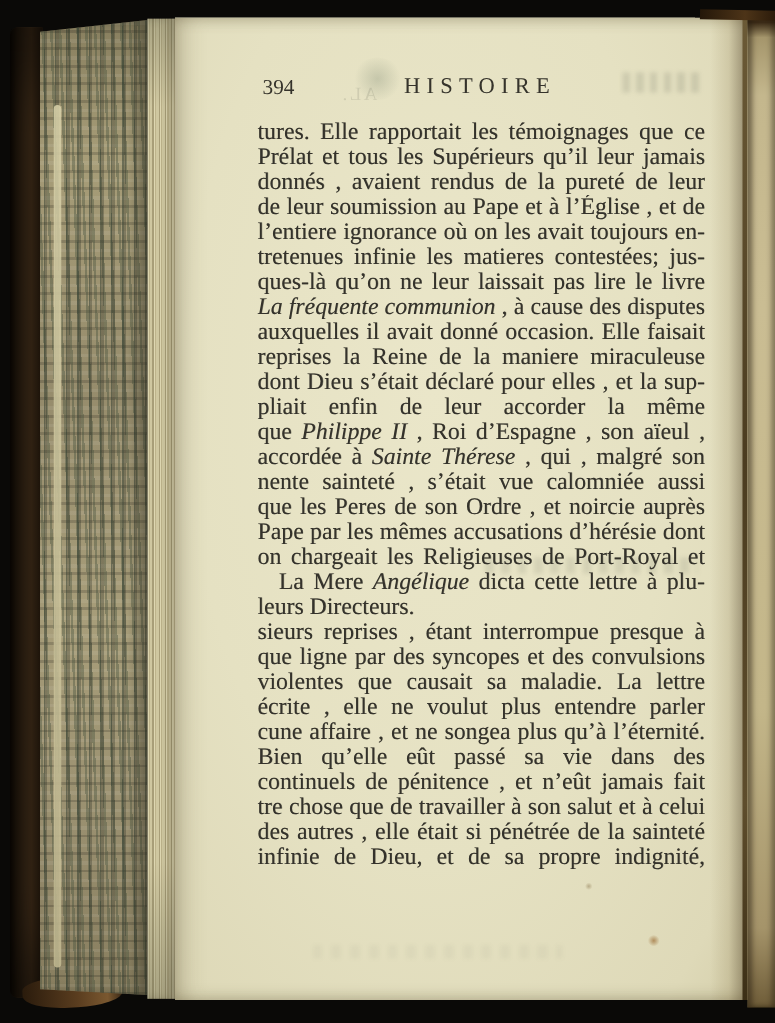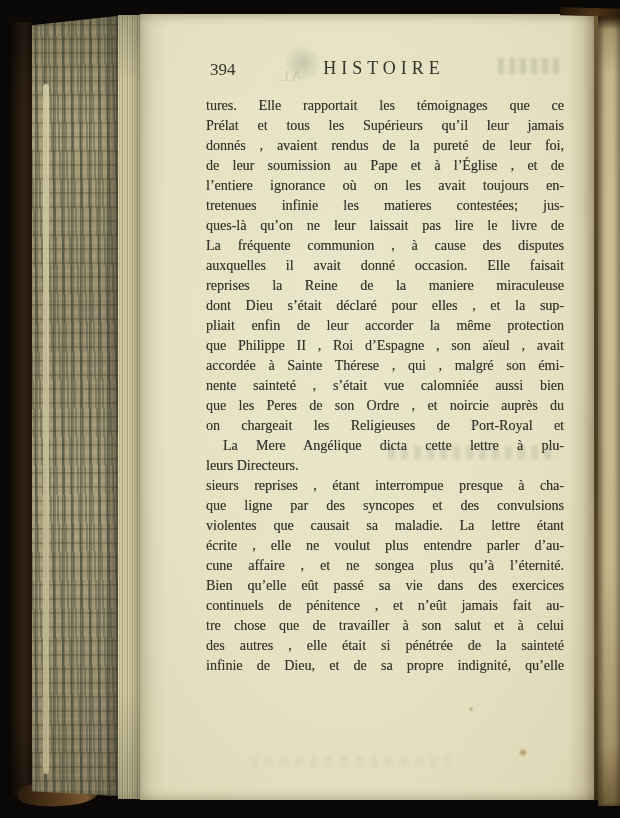--- a/index.html
+++ b/index.html
@@ -102,27 +102,27 @@
   .running-head{
     position:absolute;left:0;right:0;top:0;text-align:center;
     font-size:18px;letter-spacing:5px;
   }
   .textblock{
     position:absolute;left:206px;top:96px;width:358px;
     color:#34322b;
     text-shadow:.3px .3px .4px rgba(52,50,43,.45);
   }
   .line{
-    height:20px;line-height:20px;font-size:14px;
+    height:20px;line-height:20px;font-size:19px;
     text-align:justify;text-align-last:justify;
     overflow:hidden;
   }
   .line.end{text-align-last:left;}
   .line.ind{text-indent:17px;}
-  .it{}
+  .it{font-style:italic;}
 </style>
 </head>
 <body>
 
 <div class="stage">
 
   <div class="spine"></div>
   <div class="spine-foot"></div>
   <div class="edge-stack"></div>
   <div class="endpaper-sliver"></div>
@@ -154,20 +154,21 @@
       <div class="line"><span>ques-là qu’on ne leur laissait pas lire le livre de</span></div>
       <div class="line"><span class="it">La fréquente communion</span><span> , à cause des disputes</span></div>
       <div class="line"><span>auxquelles il avait donné occasion. Elle faisait</span></div>
       <div class="line"><span>reprises la Reine de la maniere miraculeuse</span></div>
       <div class="line"><span>dont Dieu s’était déclaré pour elles , et la sup-</span></div>
       <div class="line"><span>pliait enfin de leur accorder la même protection</span></div>
       <div class="line"><span>que </span><span class="it">Philippe II</span><span> , Roi d’Espagne , son aïeul , avait</span></div>
       <div class="line"><span>accordée à </span><span class="it">Sainte Thérese</span><span> , qui , malgré son émi-</span></div>
       <div class="line"><span>nente sainteté , s’était vue calomniée aussi bien</span></div>
       <div class="line"><span>que les Peres de son Ordre , et noircie auprès du</span></div>
+      <div class="line"><span>Pape par les mêmes accusations d’hérésie dont</span></div>
       <div class="line"><span>on chargeait les Religieuses de Port-Royal et</span></div>
       <div class="line ind"><span>La Mere </span><span class="it">Angélique</span><span> dicta cette lettre à plu-</span></div>
       <div class="line end"><span>leurs Directeurs.</span></div>
       <div class="line"><span>sieurs reprises , étant interrompue presque à cha-</span></div>
       <div class="line"><span>que ligne par des syncopes et des convulsions</span></div>
       <div class="line"><span>violentes que causait sa maladie. La lettre étant</span></div>
       <div class="line"><span>écrite , elle ne voulut plus entendre parler d’au-</span></div>
       <div class="line"><span>cune affaire , et ne songea plus qu’à l’éternité.</span></div>
       <div class="line"><span>Bien qu’elle eût passé sa vie dans des exercices</span></div>
       <div class="line"><span>continuels de pénitence , et n’eût jamais fait au-</span></div>

